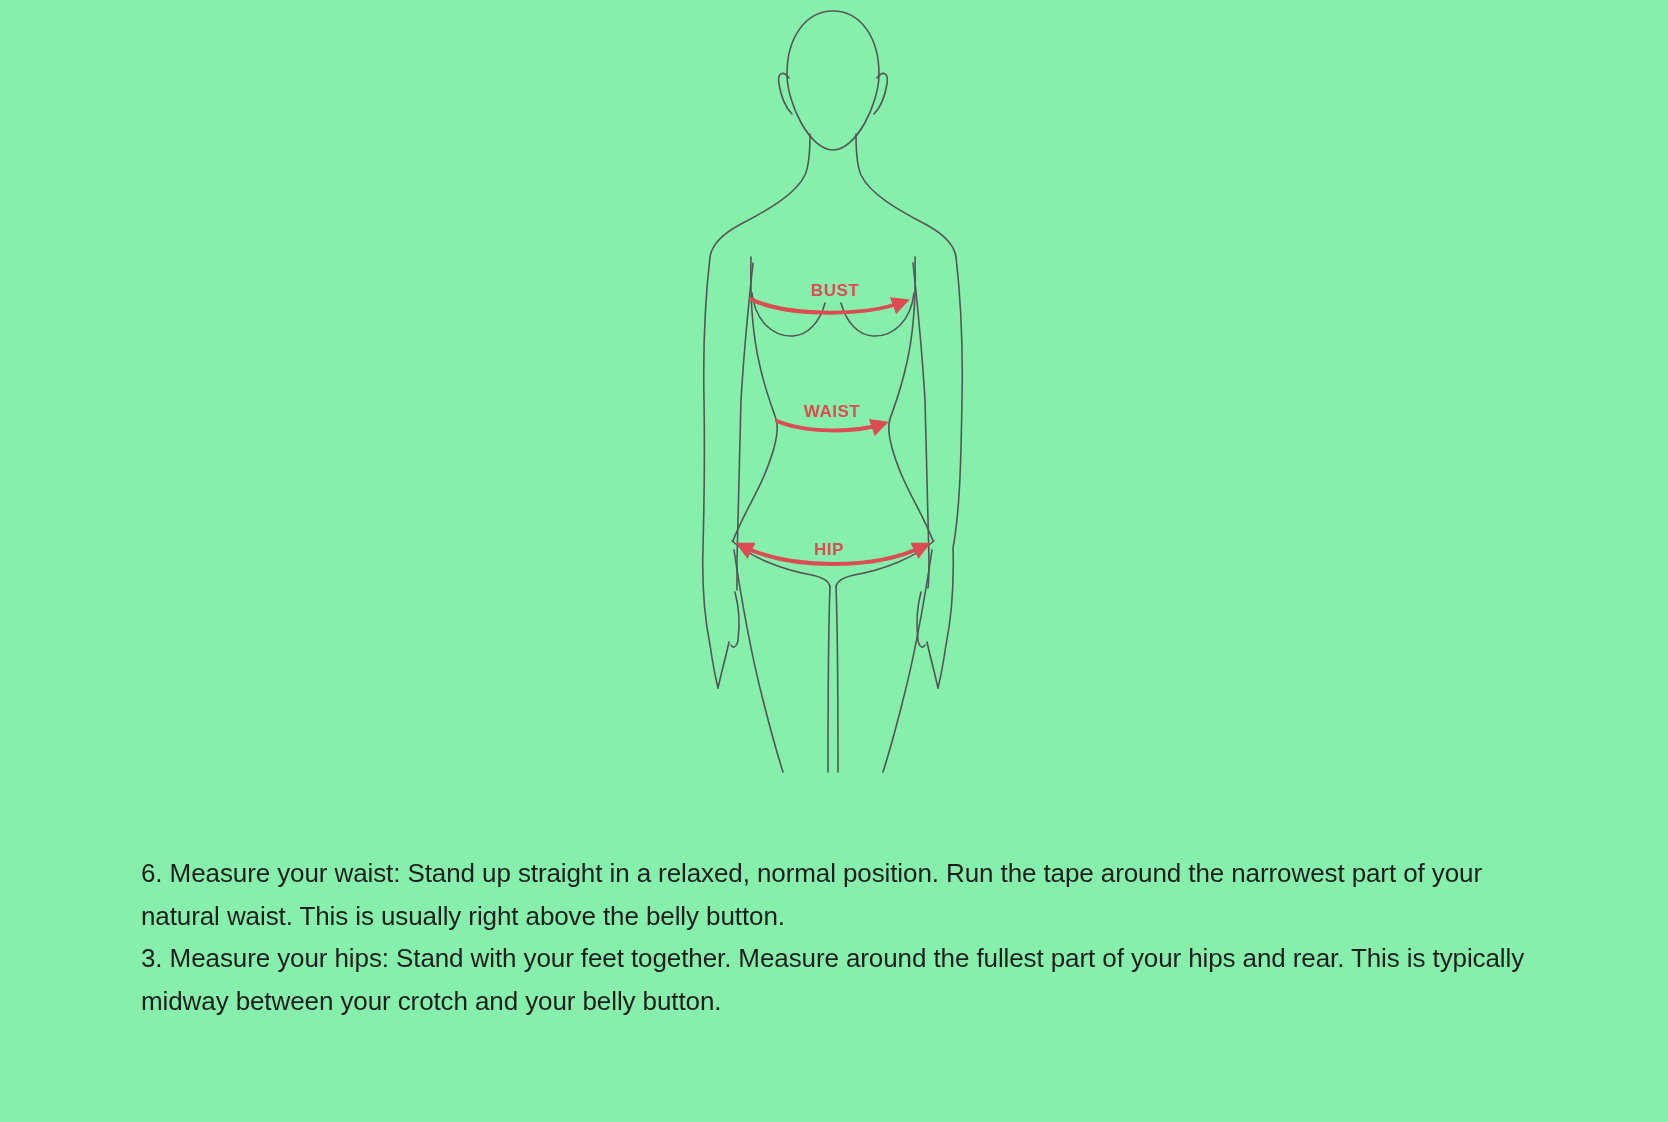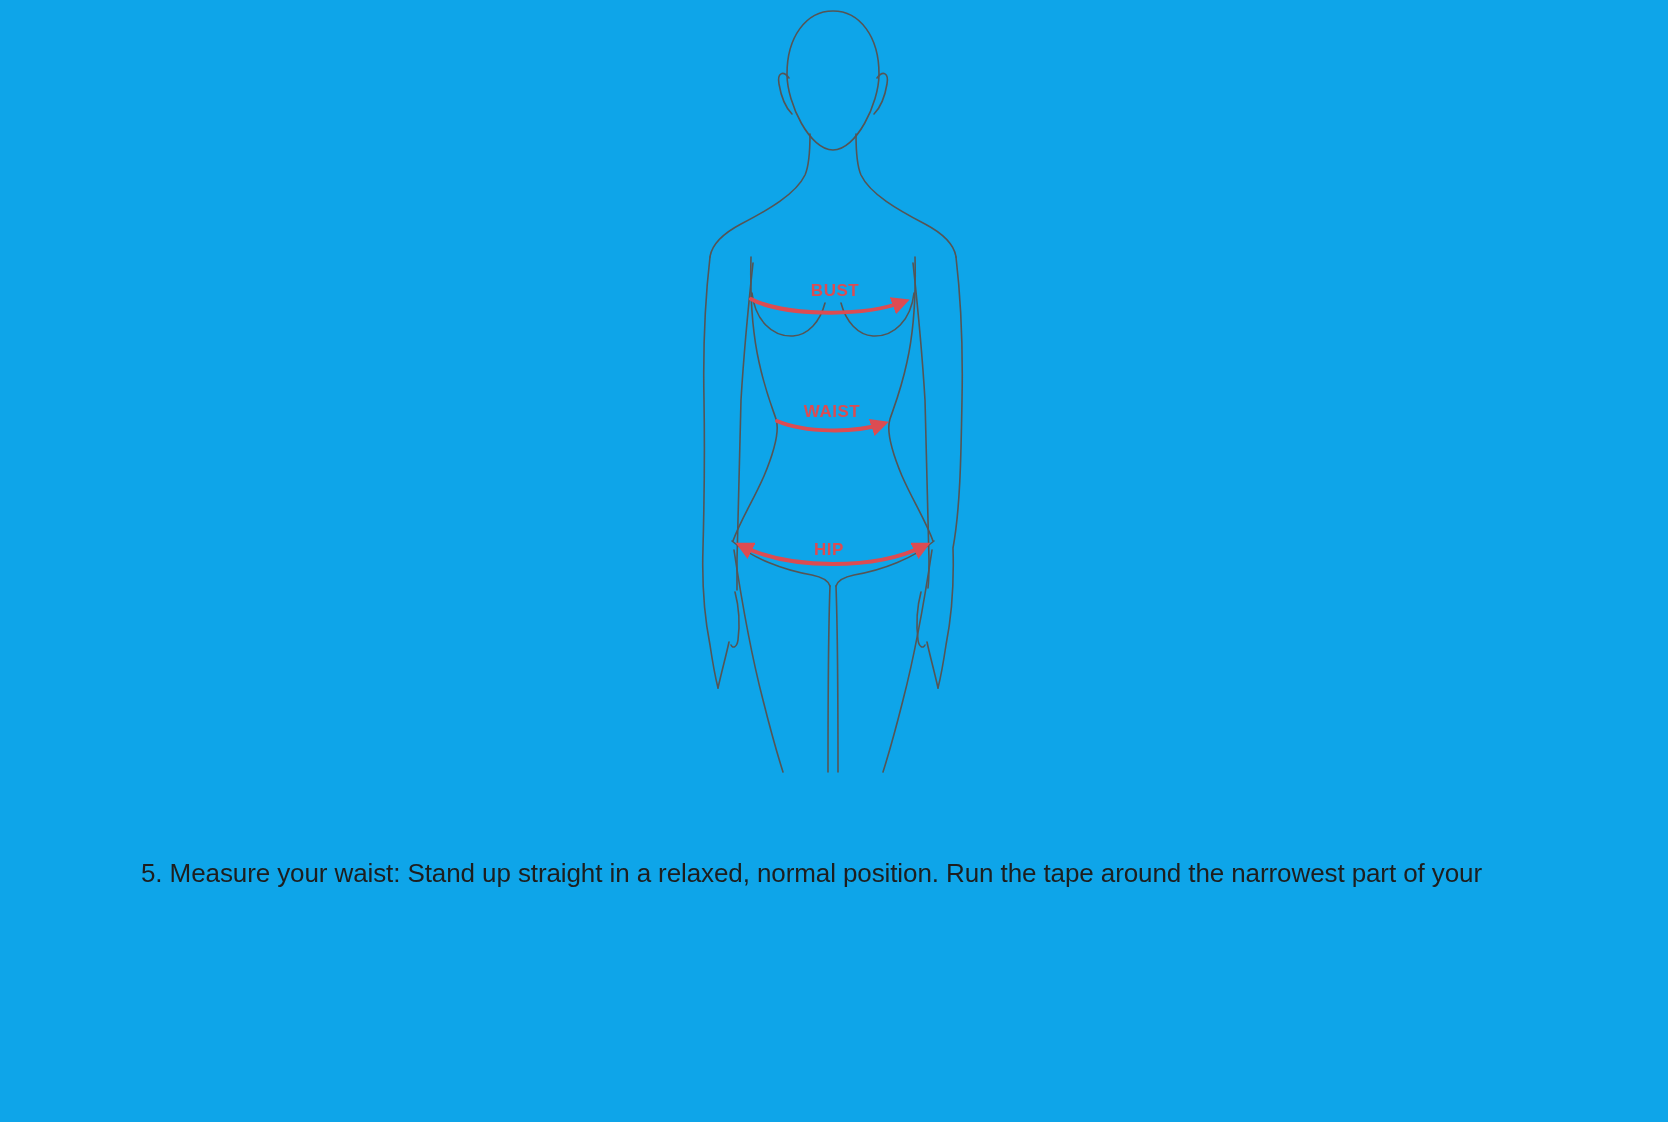--- a/index.html
+++ b/index.html
@@ -5,21 +5,21 @@
   html, body {
     margin: 0;
     padding: 0;
     background: #ffffff;
     font-family: "Liberation Sans", sans-serif;
   }
   .page {
     position: relative;
     width: 1668px;
     height: 1122px;
-    background: #0ea5e9;
+    background: #86efac;
     overflow: hidden;
   }
   .figure-wrap {
     position: absolute;
     left: 690px;
     top: 0;
     width: 290px;
     height: 785px;
   }
   .figure-wrap svg { display: block; }
@@ -114,17 +114,22 @@
         <text class="measure-label" x="832" y="417">WAIST</text>
         <text class="measure-label" x="829" y="555">HIP</text>
       </g>
     </svg>
   </div>
 
   <div class="instructions">
     <div>
     </div>
     <div>
-      <div class="instr-line">5. Measure your waist: Stand up straight in a relaxed, normal position. Run the tape around the narrowest part of your</div>
+      <div class="instr-line">6. Measure your waist: Stand up straight in a relaxed, normal position. Run the tape around the narrowest part of your</div>
+      <div class="instr-line">natural waist. This is usually right above the belly button.</div>
+    </div>
+    <div>
+      <div class="instr-line">3. Measure your hips: Stand with your feet together. Measure around the fullest part of your hips and rear. This is typically</div>
+      <div class="instr-line">midway between your crotch and your belly button.</div>
     </div>
   </div>
 
 </div>
 
 </body></html>

